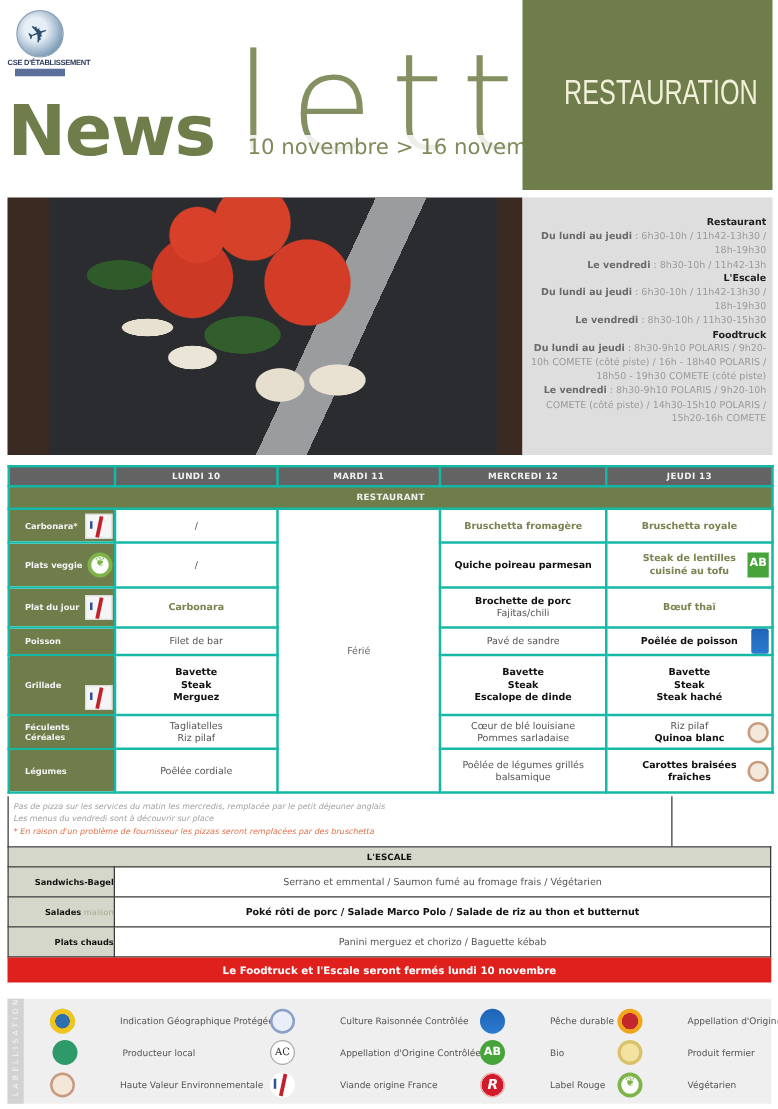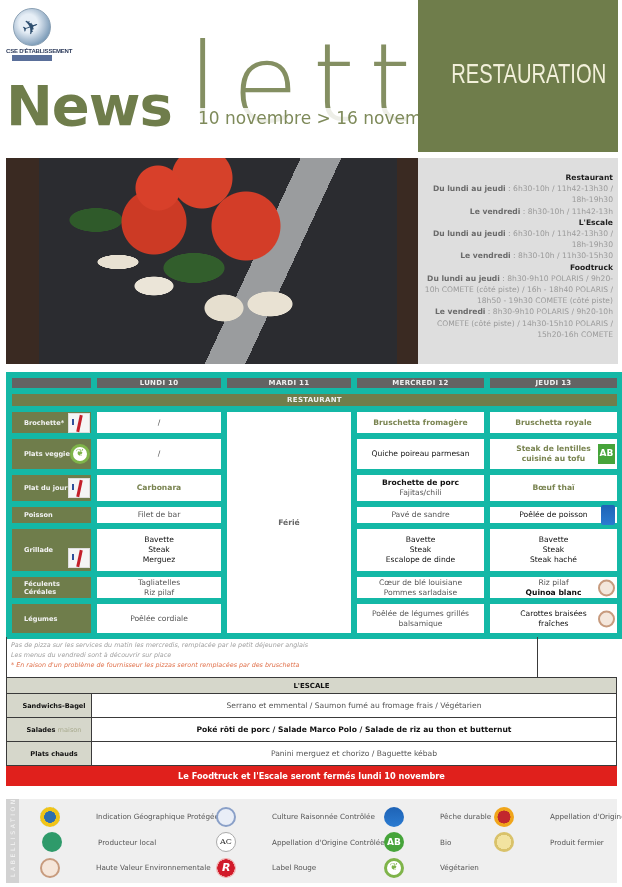--- a/index.html
+++ b/index.html
@@ -35,48 +35,48 @@
       linear-gradient(115deg, transparent 0 58%, #9a9c9e 58% 66%, transparent 66%),
       linear-gradient(90deg, #3a2a22 0 8%, #2b2c30 8% 95%, #3a2a22 95%); }
 
   
   .hours { position: absolute; left: 418px; top: 158px; width: 200px; height: 206px; background: #dedede; padding: 14px 5px 0 4px; text-align: right; font-family: "DejaVu Sans", sans-serif; font-size: 7.6px; line-height: 11.2px; color: #9a9a9a; }
   .hours .h-title { font-weight: bold; color: #1e1e1e; }
   .hours .h-label { font-weight: bold; color: #6a6a6a; }
 
   
   .menu { position: absolute; left: 6px; top: 372px; width: 611px; border-collapse: collapse; table-layout: fixed; font-family: "DejaVu Sans", sans-serif; }
-  .menu td, .menu th { border: 6px solid #14b8a6; text-align: center; vertical-align: middle; font-size: 7.6px; }
+  .menu td, .menu th { border: 2px solid #14b8a6; text-align: center; vertical-align: middle; font-size: 7.6px; }
   .menu th.day { background: #636363; color: #f0f0f0; font-weight: bold; height: 16px; font-size: 7px; letter-spacing: 0.3px; }
   .menu th.corner { background: #636363; }
   .menu .section td { background: #6f7d4b; color: #f0f0f0; font-weight: bold; height: 18px; font-size: 7px; letter-spacing: 0.3px; }
   .menu td.rowlabel { background: #6f7d4b; color: #f3f3f3; font-weight: bold; font-size: 6.6px; text-align: left; padding-left: 12px; position: relative; }
   .menu td.cell { background: #fff; color: #555; line-height: 10px; }
   .menu td.olive { color: #7a8451; font-weight: bold; }
-  .menu td.bold { color: #111; font-weight: normal; }
-  .menu td.ferie { color: #666; font-weight: bold; }
+  .menu td.bold { color: #111; font-weight: bold; }
+  .menu td.ferie { color: #666; }
   .cell-wrap { position: relative; display: block; }
   .label-icon { position: absolute; right: 1px; top: 50%; transform: translateY(-50%); width: 22px; height: 20px; background: #f5f5f5; border: 1px solid #ddd; }
   .label-icon.vf::before { content: ""; position: absolute; left: 9px; top: 1px; width: 3px; height: 17px; background: #c4202a; transform: rotate(12deg); }
   .label-icon.vf::after { content: ""; position: absolute; left: 3px; top: 5px; width: 6px; height: 6px; border-left: 2px solid #2f4f9a; }
   .label-icon.veg { border-radius: 50%; width: 20px; background: #fff; border: 3px solid #7fb44a; }
   .label-icon.veg::after { content: "❦"; position: absolute; left: 3px; top: 0; font-size: 10px; color: #7fb44a; }
   .row-icon { position: absolute; right: 2px; top: 50%; transform: translateY(-50%); width: 18px; height: 18px; }
   .row-icon.ab { background: #46a43a; color: #fff; font-weight: bold; font-size: 9px; line-height: 18px; text-align: center; width: 17px; height: 20px; }
   .row-icon.msc { background: linear-gradient(180deg, #1e63b6, #2b7bd1); border-radius: 2px; width: 14px; height: 20px; }
   .row-icon.hve { border-radius: 50%; background: #f4e7dc; border: 2px solid #c79b7e; width: 17px; height: 17px; }
 
   .notes { position: absolute; left: 6px; top: 637px; width: 532px; height: 40px; border-left: 1px solid #3a3a3a; border-right: 1px solid #3a3a3a; padding: 3px 4px; font-family: "DejaVu Sans", sans-serif; font-style: italic; font-size: 6.4px; line-height: 10px; color: #a0a0a0; }
   .notes .warn { color: #e0704a; }
 
   
   .escale { position: absolute; left: 6px; top: 677px; width: 611px; border-collapse: collapse; table-layout: fixed; font-family: "DejaVu Sans", sans-serif; }
   .escale td { border: 1px solid #3a3a3a; font-size: 7.6px; text-align: center; vertical-align: middle; }
   .escale .esc-head td { background: #d6d7cb; color: #111; font-weight: bold; height: 16px; font-size: 7px; }
-  .escale td.erow { background: #d6d7cb; color: #111; font-weight: bold; font-size: 6.6px; text-align: center; padding-left: 10px; height: 24px; }
+  .escale td.erow { background: #d6d7cb; color: #111; font-weight: bold; font-size: 6.6px; text-align: right; padding-left: 10px; height: 24px; }
   .escale td.erow .muted { color: #a9ab8f; font-weight: normal; }
   .escale td.ecell { background: #fff; color: #555; text-align: center; }
   .escale td.ebold { color: #111; font-weight: bold; }
 
   .closure { position: absolute; left: 6px; top: 766px; width: 611px; height: 20px; background: #e0201c; color: #fff; font-family: "DejaVu Sans", sans-serif; font-weight: bold; font-size: 8.2px; text-align: center; line-height: 20px; }
 
   
   .legend { position: absolute; left: 6px; top: 799px; width: 611px; height: 84px; background: #efefef; }
   .legend-side { position: absolute; left: 0; top: 0; width: 13px; height: 84px; background: #d2d2d2; }
   .legend-side span { position: absolute; left: 3px; top: 78px; transform: rotate(-90deg); transform-origin: left top; font-size: 6px; letter-spacing: 2.6px; color: #f5f5f5; white-space: nowrap; }
@@ -147,21 +147,21 @@
     <th class="day">LUNDI 10</th>
     <th class="day">MARDI 11</th>
     <th class="day">MERCREDI 12</th>
     <th class="day">JEUDI 13</th>
   </tr>
   <tr class="section">
         <td colspan="5">RESTAURANT</td>
       </tr>
 
   <tr style="height:27px">
-    <td class="rowlabel"><span>Brochette*</span><span class="label-icon vf"></span></td>
+    <td class="rowlabel"><span>Carbonara*</span><span class="label-icon vf"></span></td>
     <td class="cell">/</td>
     <td class="cell ferie" rowspan="7">Férié</td>
     <td class="cell olive">Bruschetta fromagère</td>
     <td class="cell olive">Bruschetta royale</td>
   </tr>
 
   <tr style="height:36px">
     <td class="rowlabel"><span>Plats veggie</span><span class="label-icon veg"></span></td>
     <td class="cell">/</td>
     <td class="cell bold">Quiche poireau parmesan</td>
@@ -315,20 +315,24 @@
       </div>
     <div class="legend-item">
         <span class="li-icon i-pf"></span>
         <span>Produit fermier</span>
       </div>
     <div class="legend-item">
         <span class="li-icon i-hve"></span>
         <span>Haute Valeur Environnementale</span>
       </div>
     <div class="legend-item">
+        <span class="li-icon i-vf"></span>
+        <span>Viande origine France</span>
+      </div>
+    <div class="legend-item">
         <span class="li-icon i-lr"></span>
         <span>Label Rouge</span>
       </div>
     <div class="legend-item">
         <span class="li-icon i-veg"></span>
         <span>Végétarien</span>
       </div>
   </div>
 </div>
 

